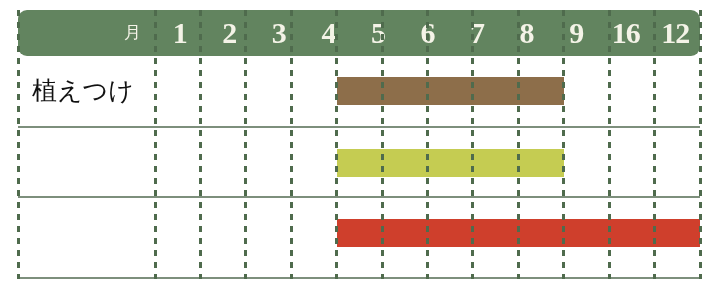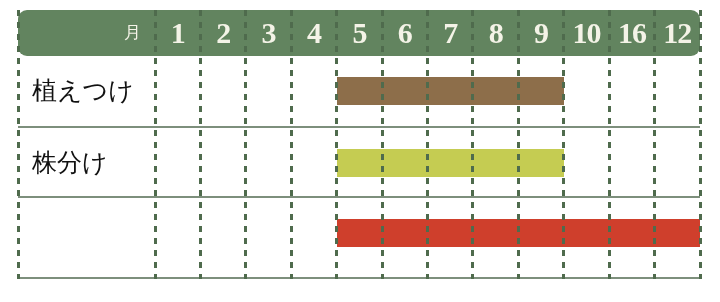--- a/index.html
+++ b/index.html
@@ -158,37 +158,35 @@
     <div class="header-months">
       <div class="header-month">1</div>
       <div class="header-month">2</div>
       <div class="header-month">3</div>
       <div class="header-month">4</div>
       <div class="header-month">5</div>
       <div class="header-month">6</div>
       <div class="header-month">7</div>
       <div class="header-month">8</div>
       <div class="header-month">9</div>
-      <div class="header-month">10</div>
       <div class="header-month">16</div>
       <div class="header-month">12</div>
     </div>
   </div>
 
   <div class="grid-body">
 
     <div class="row row-0">
       <div class="row-label">植えつけ</div>
       <div class="row-track">
         <div class="bar" style="left: 181.667px; width: 227.083px; background: rgb(141, 110, 74);"></div>
       </div>
     </div>
 
     <div class="row row-1">
-      <div class="row-label">株分け</div>
       <div class="row-track">
         <div class="bar" style="left: 181.667px; width: 227.083px; background: rgb(197, 204, 82);"></div>
       </div>
     </div>
 
     <div class="row row-2">
       <div class="row-track">
         <div class="bar" style="left: 181.667px; width: 363.333px; background: rgb(207, 63, 44);"></div>
       </div>
     </div>

